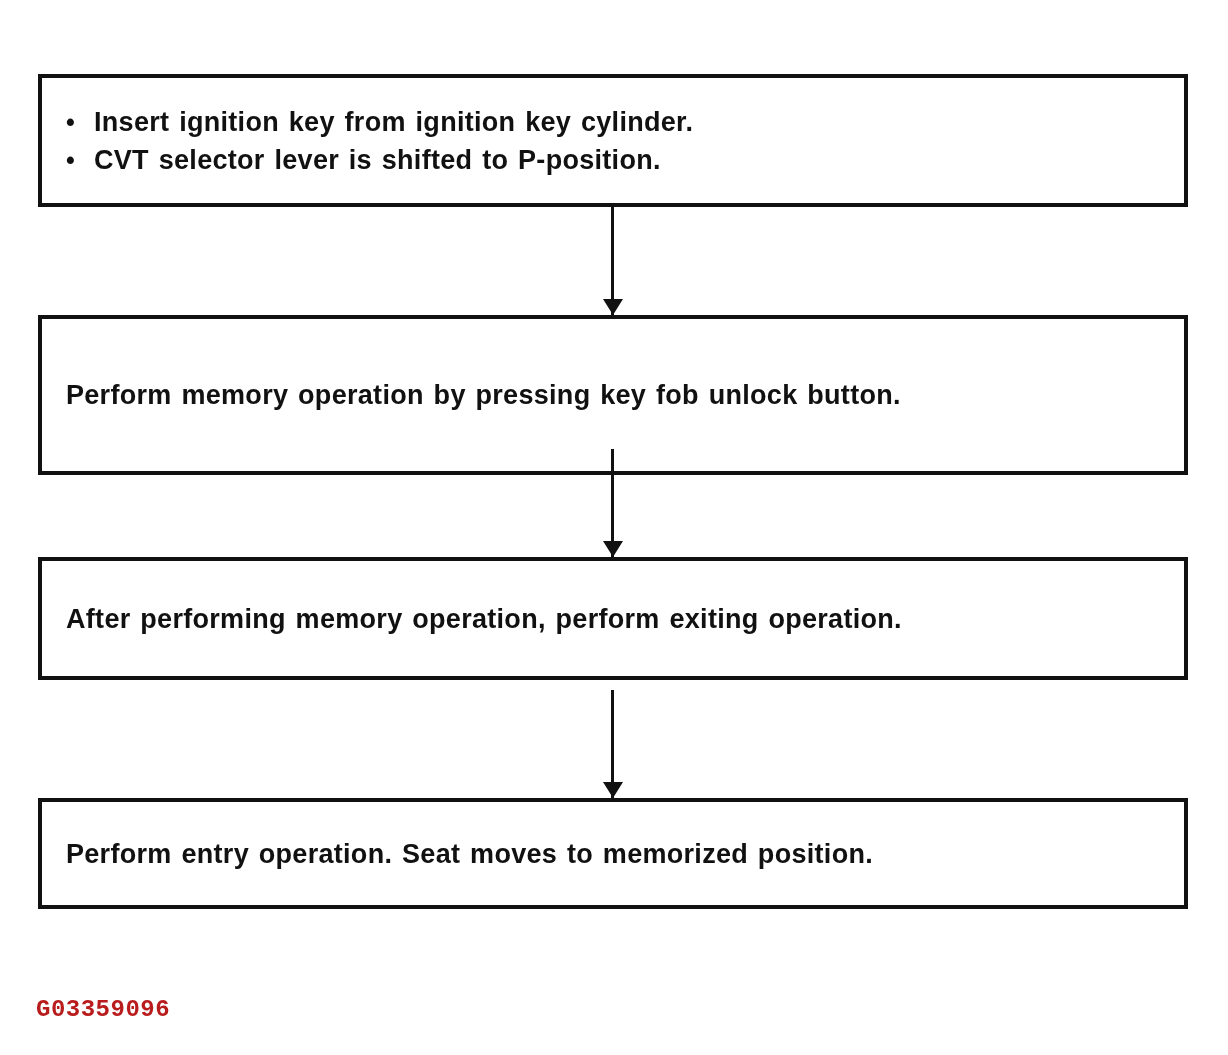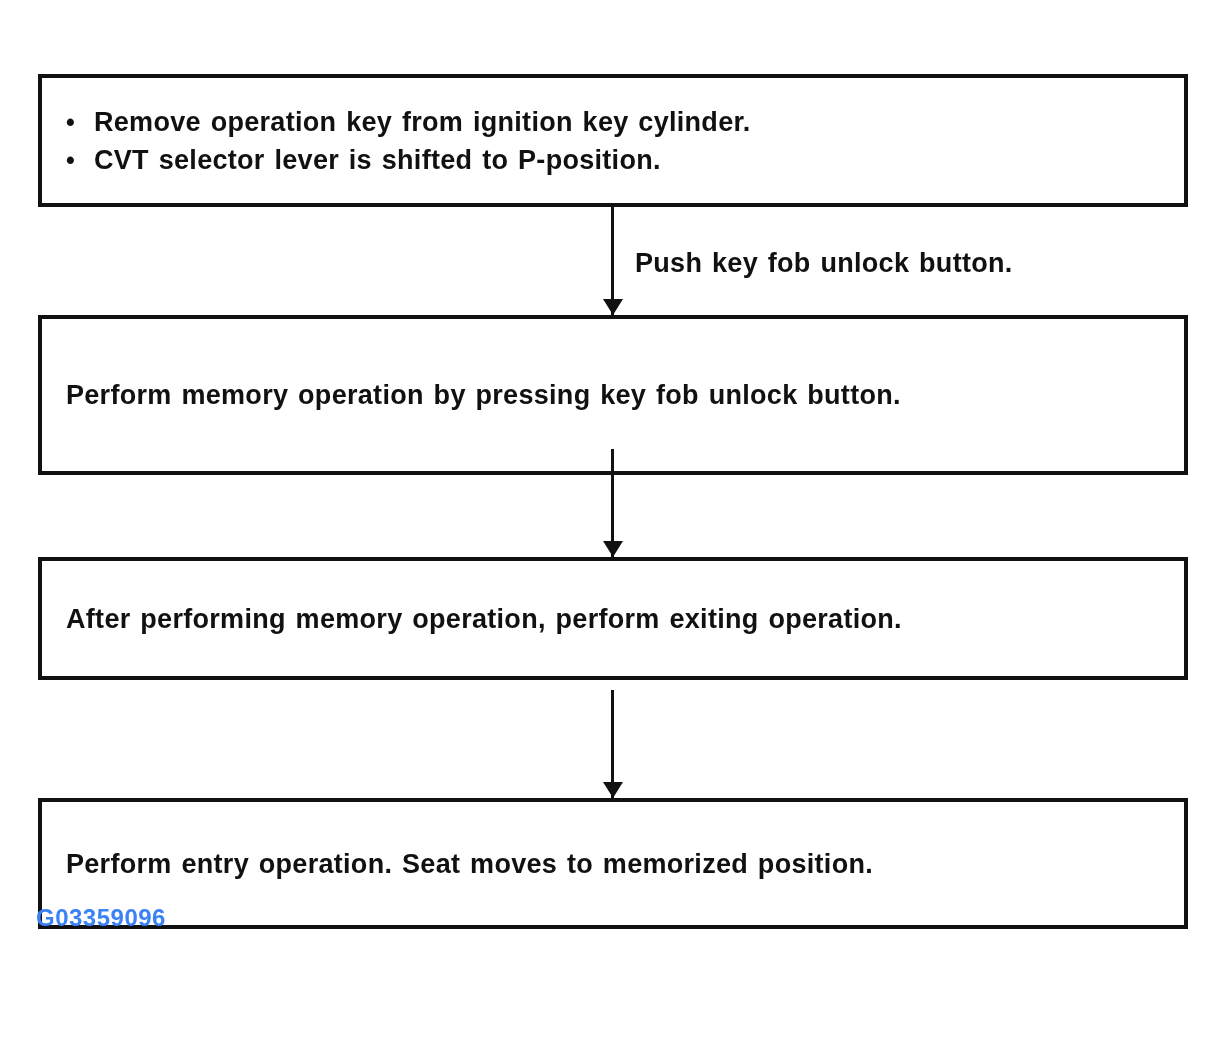--- a/index.html
+++ b/index.html
@@ -30,21 +30,21 @@
     padding-left: 24px;
     font-size: 27px;
     font-weight: bold;
     letter-spacing: 0.3px;
     word-spacing: 2px;
     line-height: 38px;
   }
   #box-preconditions { top: 74px;  height: 133px; }
   #box-memory        { top: 315px; height: 160px; }
   #box-exiting       { top: 557px; height: 123px; }
-  #box-entry         { top: 798px; height: 131px; }
+  #box-entry         { top: 798px; height: 111px; }
 
   .bullet-list {
     padding-left: 24px;
     display: flex;
     flex-direction: column;
   }
   .bullet-line {
     display: flex;
     align-items: baseline;
     font-size: 27px;
@@ -88,49 +88,49 @@
     word-spacing: 2px;
     white-space: nowrap;
     color: #111111;
   }
   #conn-label-1 { left: 635px; top: 248px; }
   #conn-label-3 { left: 632px; top: 731px; }
 
   .figure-id {
     position: absolute;
     left: 36px;
-    top: 904px;
+    top: 996px;
     font-size: 24px;
     font-weight: bold;
     letter-spacing: 0.5px;
-    color: #3b82f6;
+    color: #b91c1c;
+    font-family: Liberation Mono, monospace;
   }
 </style>
 </head>
 <body>
 
 <div class="canvas">
 
   <div class="flow-box" id="box-preconditions">
     <div class="bullet-list">
       <div class="bullet-line">
         <span class="bullet-glyph">•</span>
-        <span>Remove operation key from ignition key cylinder.</span>
+        <span>Insert ignition key from ignition key cylinder.</span>
       </div>
       <div class="bullet-line">
         <span class="bullet-glyph">•</span>
         <span>CVT selector lever is shifted to P-position.</span>
       </div>
     </div>
   </div>
 
   <div class="connector" id="conn-1">
     <div class="arrowhead"></div>
   </div>
-  <div class="conn-label" id="conn-label-1">Push key fob unlock button.</div>
 
   <div class="flow-box" id="box-memory">
     <div class="box-text">Perform memory operation by pressing key fob unlock button.</div>
   </div>
 
   <div class="connector" id="conn-2">
     <div class="arrowhead"></div>
   </div>
 
   <div class="flow-box" id="box-exiting">

